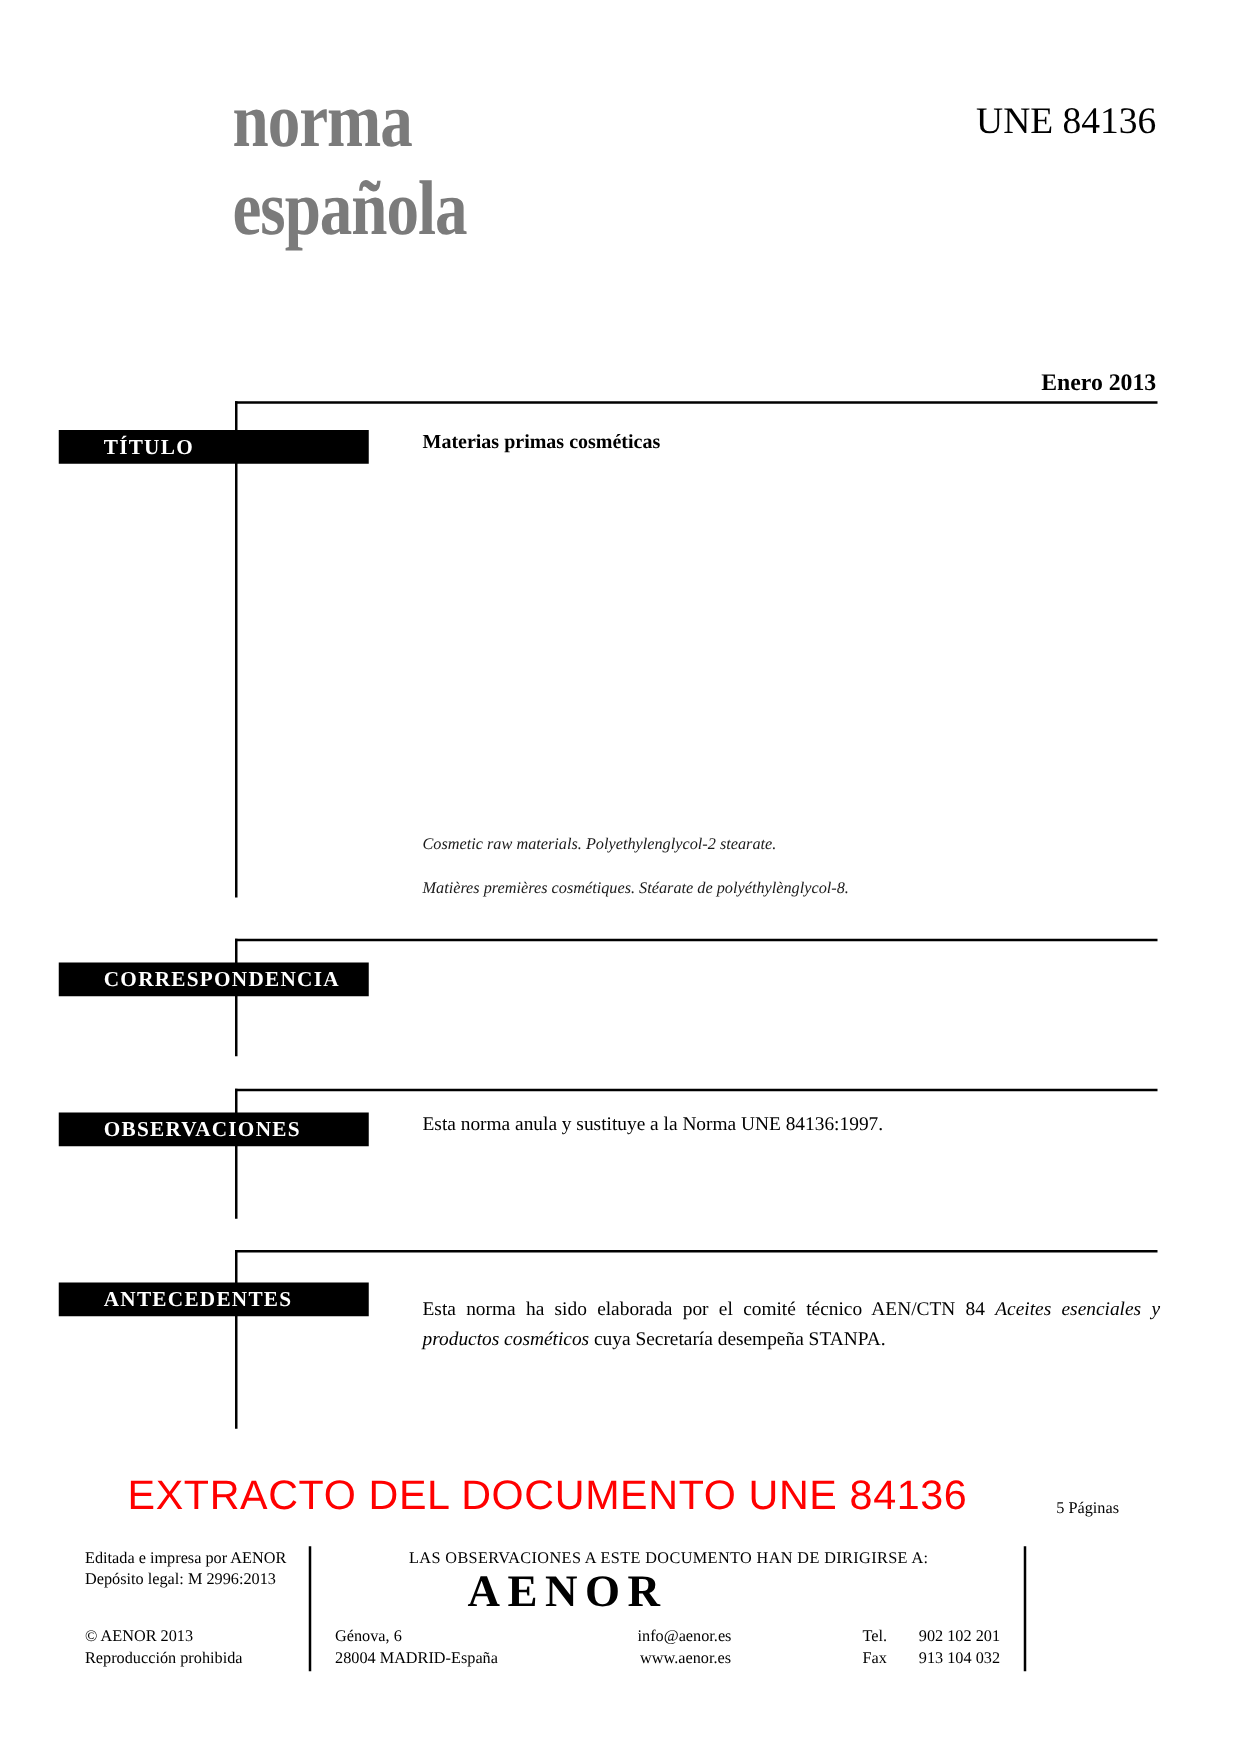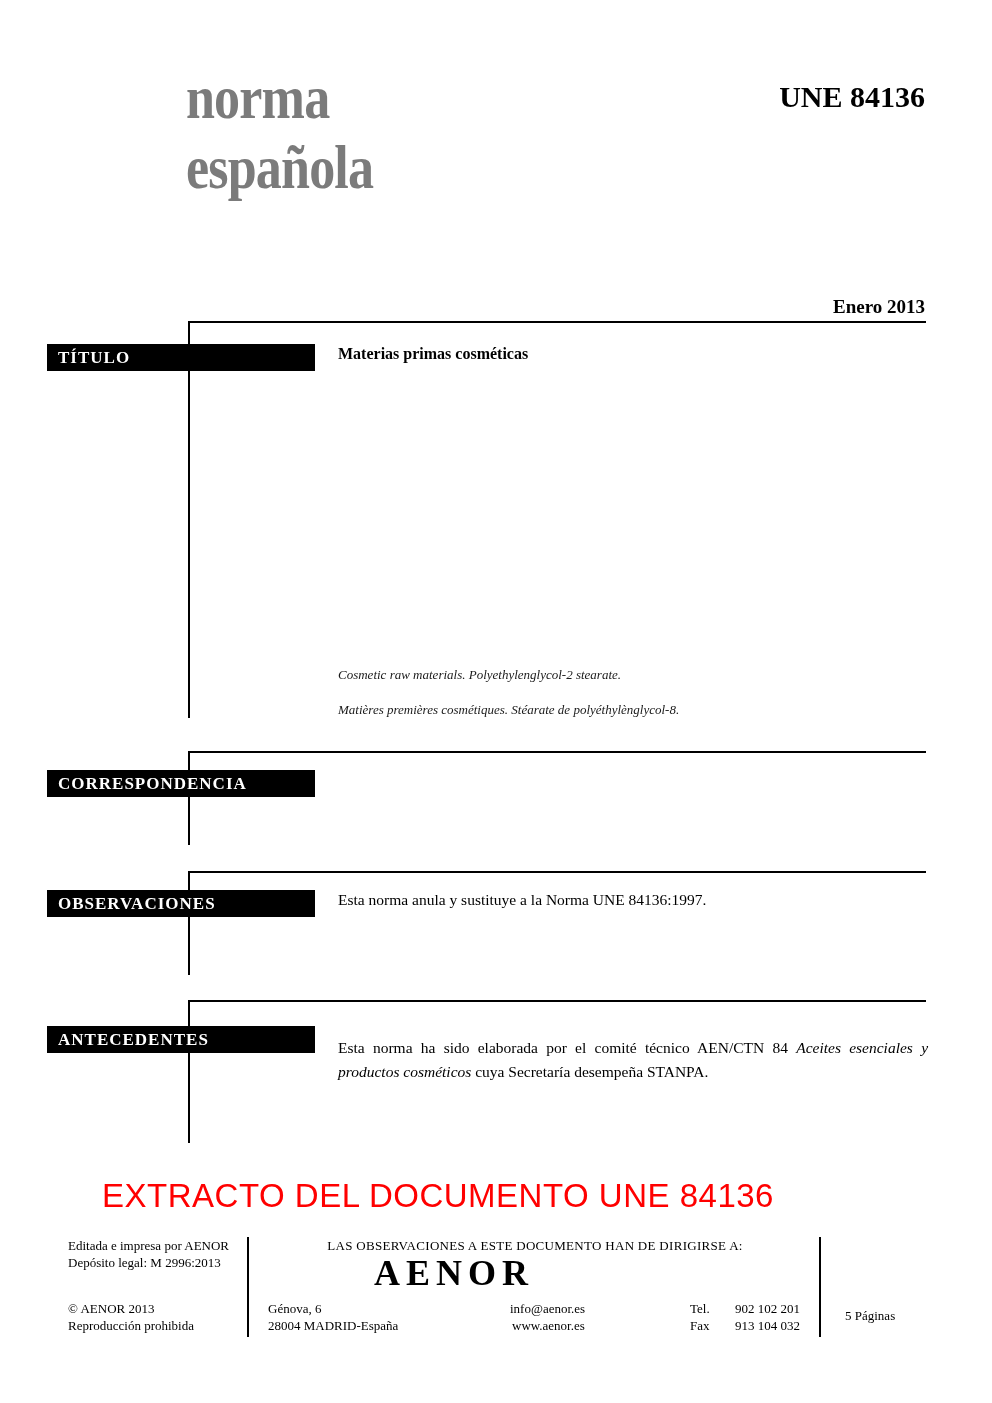--- a/index.html
+++ b/index.html
@@ -15,35 +15,35 @@
   
   .brand {
     position:absolute; left:186px; top:62px;
     font-weight:bold; font-size:62px; line-height:70px;
     color:#7b7b7b;
     transform:scaleX(0.84); transform-origin:left top;
     letter-spacing:-1px;
   }
   .doc-number {
     position:absolute; right:67px; top:80px;
-    font-weight:bold; font-size:30px;text-align:center;
+    font-weight:normal; font-size:30px;text-align:center;
   }
   .date {
     position:absolute; right:67px; top:296px;
     font-weight:bold; font-size:19px;
   }
   
   .hline { position:absolute; left:188px; width:738px; height:2px; background:#000; }
   .vline { position:absolute; left:188px; width:2px; background:#000; }
   
   .label-box {
-    position:absolute; left:47px; width:268px; height:27px;
+    position:absolute; left:47px; width:248px; height:27px;
     background:#000; color:#fff;
     font-weight:bold; font-size:17px; letter-spacing:1px;
-    display:flex; align-items:center; padding-left:11px;
+    display:flex; align-items:center; padding-left:36px;
   }
   .sec-text { position:absolute; left:338px; }
   .title-main { font-weight:bold; font-size:16px;text-align:right; }
   .title-trans { font-style:italic; font-size:13px; color:#1a1a1a; }
   .body-text { font-size:15.5px; line-height:23.5px; }
   .ant-text { width:590px; text-align:justify; }
   .extract {
     position:absolute; left:0; top:1177px; width:876px;
     text-align:center;
     font-family:"Liberation Sans", sans-serif;
@@ -124,15 +124,15 @@
   <div class="f-small" style="left:510px; top:1301px">info@aenor.es</div>
   <div class="f-small" style="left:512px; top:1318px">www.aenor.es</div>
 
   <div class="f-small" style="left:690px; top:1301px">Tel.</div>
   <div class="f-small" style="left:735px; top:1301px">902 102 201</div>
   <div class="f-small" style="left:690px; top:1318px">Fax</div>
   <div class="f-small" style="left:735px; top:1318px">913 104 032</div>
 
   <div class="f-div" style="left:819px"></div>
 
-  <div class="f-small" style="left:845px; top:1308px">5 Páginas</div>
+  <div class="f-small" style="left:845px; top:1198px">5 Páginas</div>
 
 </div>
 
 </body></html>

